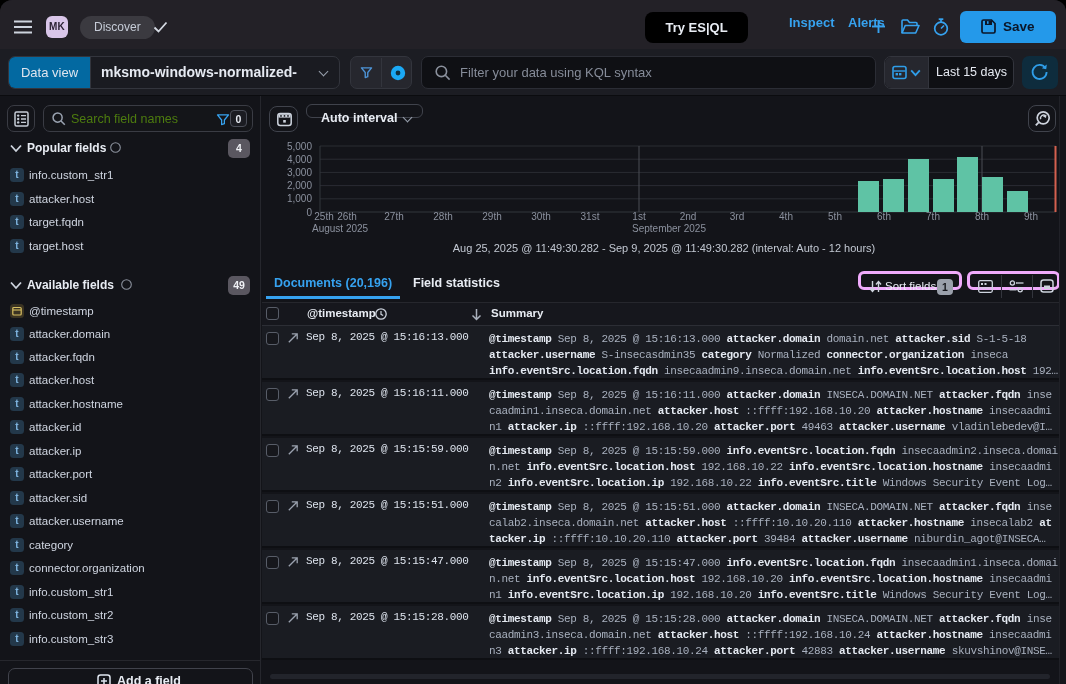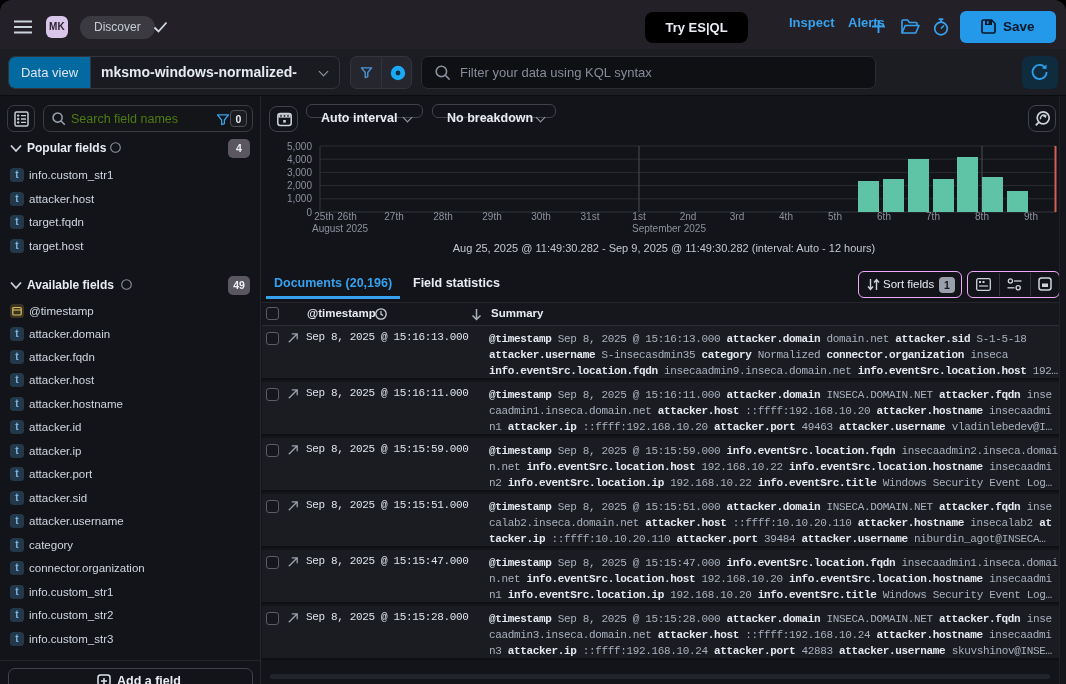--- a/index.html
+++ b/index.html
@@ -41,21 +41,21 @@
   .addfield { position:absolute; left:8px; top:572px; width:245px; height:26px; border:1px solid #41434c; border-radius:7px; color:#e8ecf3; font-size:12.5px; font-weight:bold; text-align:center; line-height:24px; }
   
   #main { position:absolute; left:262px; top:96px; width:804px; height:588px; background:#131419; }
   .ctrlbtn { position:absolute; border:1px solid #40434c; border-radius:6px; }
   .ddbtn { position:absolute; top:8px; height:14px; border:1px solid #40434c; border-radius:6px; color:#e8ecf3; font-size:12.5px; font-weight:bold; line-height:26px; padding:0 26px 0 14px; white-space:nowrap; }
   .chev { display:inline-block; width:7px; height:7px; border-right:1.5px solid #98a0ad; border-bottom:1.5px solid #98a0ad; transform:rotate(45deg); }
   .rangetxt { position:absolute; top:146px; width:804px; text-align:center; font-size:11px; color:#c2c8d2; }
   .tab1 { position:absolute; left:12px; top:180px; color:#36a2ef; font-size:12.5px; font-weight:bold; }
   .tab2 { position:absolute; left:151px; top:180px; color:#e8ecf3; font-size:12.5px; font-weight:bold; }
   .tabline { position:absolute; left:4px; top:200px; width:134px; height:2.5px; background:#36a2ef; }
-  .gridbtn { position:absolute; top:175px; height:27px; border:1px solid #f0abfc; border-radius:6px; }
+  .gridbtn { position:absolute; top:175px; height:19px; border:3px solid #f0abfc; border-radius:6px; }
   
   .thead { position:absolute; left:0; top:206px; width:804px; height:24px; background:#16171d; border-top:1px solid #26272d; border-bottom:1px solid #2c2e35; }
   .drow { position:absolute; left:0; width:804px; height:54px; background:#1a1c22; border-bottom:2px solid #0e0f13; }
   .cb { position:absolute; width:13px; height:13px; border:1px solid #585d68; border-radius:3px; background:#16171c; }
   .ts { position:absolute; left:44px; top:5px; font-family:"Liberation Mono", monospace; font-size:11px; color:#dce2ec; letter-spacing:-0.35px; white-space:nowrap; }
   .sum { position:absolute; left:227px; top:5px; width:572px; height:48px; overflow:hidden; font-family:"Liberation Mono", monospace; font-size:11px; letter-spacing:-0.35px; line-height:16px; color:#a9b1bf; white-space:nowrap; }
   .sum b { color:#e4e9f1; }
   .sum div { height:16px; overflow:hidden; }
   svg { position:absolute; overflow:visible; }
 </style>
@@ -119,20 +119,34 @@
           <circle cx="8" cy="8" r="2.4" fill="#10303f"></circle>
         </svg>
     </div>
     <div class="kqlbar">
       <svg style="left:13px;top:8px" width="16" height="16" viewBox="0 0 16 16">
           <circle cx="6.4" cy="6.4" r="5.2" fill="none" stroke="#8b919d" stroke-width="1.6"></circle>
           <line x1="10.3" y1="10.3" x2="14.6" y2="14.6" stroke="#8b919d" stroke-width="1.6"></line>
         </svg>
       <span>Filter your data using KQL syntax</span>
     </div>
+    <div class="dpick">
+      <div class="cal">
+        <svg style="left:7px;top:7px" width="15" height="16" viewBox="0 0 15 16">
+            <rect x="1" y="2.5" width="13" height="12" rx="2" fill="none" stroke="#2f9de8" stroke-width="1.6"></rect>
+            <line x1="1.5" y1="7" x2="13.5" y2="7" stroke="#2f9de8" stroke-width="1.4"></line>
+            <rect x="3.6" y="9" width="2.4" height="2.4" fill="#2f9de8"></rect>
+            <rect x="7" y="9" width="2.4" height="2.4" fill="#2f9de8"></rect>
+          </svg>
+        <svg style="left:25px;top:12px" width="11" height="8" viewBox="0 0 11 8">
+            <path d="M1.2 1.4 L5.5 6.2 L9.8 1.4" stroke="#2f9de8" stroke-width="1.8" fill="none"></path>
+          </svg>
+      </div>
+      <div class="txt">Last 15 days</div>
+    </div>
     <div class="refbtn">
       <svg style="left:9px;top:7px" width="17" height="18" viewBox="0 0 17 18">
           <path d="M14.5 5.2 A7 7 0 1 0 15.6 9" fill="none" stroke="#2f9de8" stroke-width="1.8"></path>
           <path d="M15.8 1.6 L15.2 6.2 L10.8 5.2 Z" fill="#2f9de8"></path>
         </svg>
     </div>
   </div>
   <div id="side">
     <div class="sbtn">
         <svg style="left:6px;top:5px" width="15" height="16" viewBox="0 0 15 16">
@@ -268,21 +282,20 @@
         <svg style="left:7px;top:5px" width="15" height="15" viewBox="0 0 15 15">
           <rect x="0.8" y="1.5" width="13.4" height="12" rx="2.5" stroke="#cdd3dd" stroke-width="1.5" fill="none"></rect>
           <rect x="1.5" y="2.2" width="12" height="3.4" fill="#cdd3dd"></rect>
           <circle cx="4" cy="3.9" r="0.9" fill="#1a1b20"></circle>
           <circle cx="7.5" cy="3.9" r="0.9" fill="#1a1b20"></circle>
           <circle cx="11" cy="3.9" r="0.9" fill="#1a1b20"></circle>
           <rect x="6.2" y="8" width="2.6" height="2.6" fill="#cdd3dd"></rect>
         </svg>
       </div>
     <div class="ddbtn" style="left:44px;width:117px">Auto interval<span class="chev" style="position:absolute;right:11px;top:9px"></span></div>
-    <div class="ddbtn" style="left:170px;width:124px">No breakdown<span class="chev" style="position:absolute;right:11px;top:9px"></span></div>
     <div class="ctrlbtn" style="left:766px;top:9px;width:28px;height:27px;border-radius:8px">
         <svg style="left:5px;top:4px" width="17" height="18" viewBox="0 0 17 18">
           <circle cx="9.2" cy="7.8" r="6" fill="none" stroke="#cdd3dd" stroke-width="1.7"></circle>
           <line x1="4.7" y1="12.3" x2="1.8" y2="15.4" stroke="#cdd3dd" stroke-width="1.8"></line>
           <path d="M6.6 9.3 A3.2 3.2 0 0 1 11.4 5.6" fill="none" stroke="#cdd3dd" stroke-width="1.5"></path>
           <path d="M12.6 4.4 L11.9 8 L8.8 6.2 Z" fill="#cdd3dd"></path>
         </svg>
       </div>
     <svg style="left:0;top:40px" width="804" height="106" viewBox="0 0 804 106">
       <g stroke="#2a2c33" stroke-width="1">

